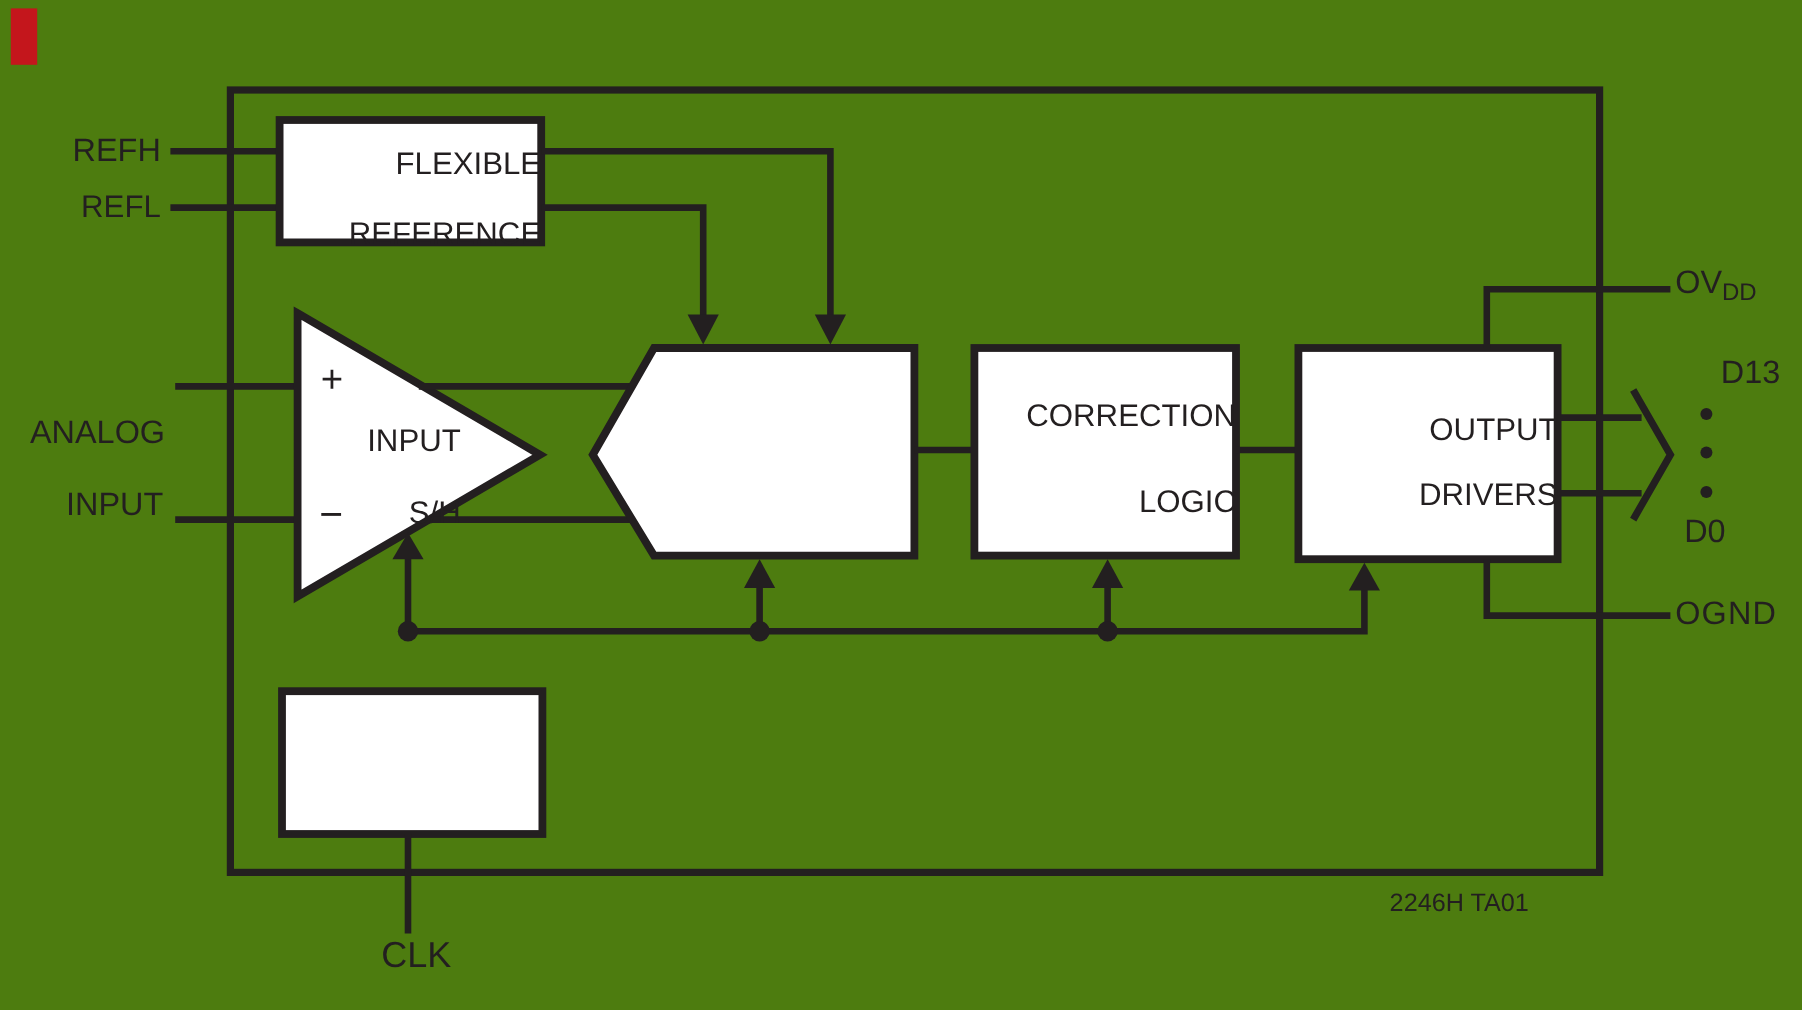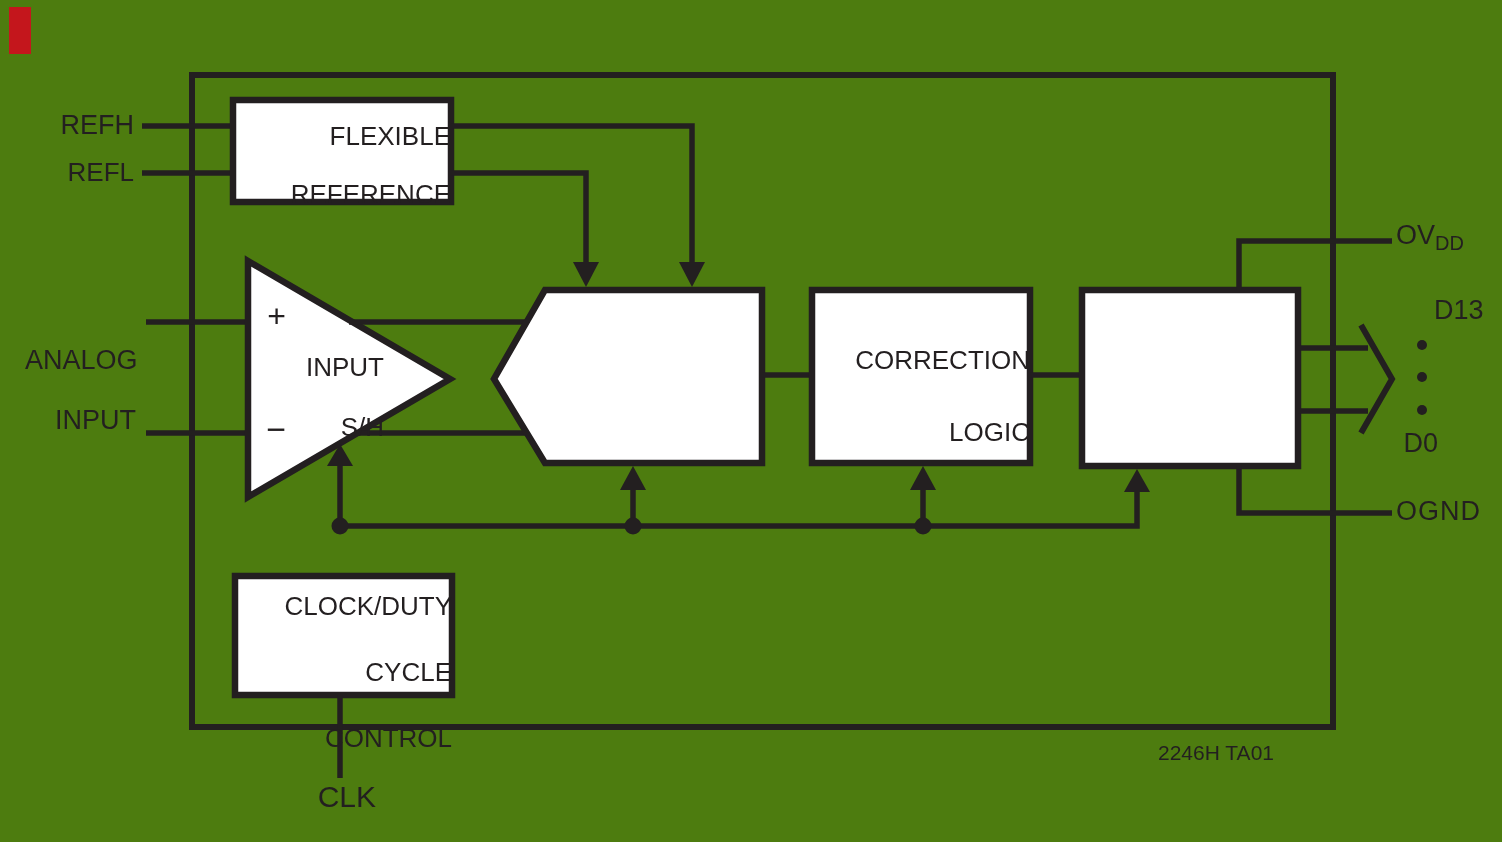--- a/index.html
+++ b/index.html
@@ -90,27 +90,26 @@
   <div class="lbl center" style="left:254px;top:303px;width:32px;font-size:32px;">+</div>
   <div class="lbl center" style="left:254px;top:416px;width:32px;font-size:34px;">−</div>
 
   <div class="lbl center" style="left:233px;top:122px;width:218px;line-height:29px;"><span>FLEXIBLE</span><br>
     <span>REFERENCE</span></div>
 
   <div class="lbl center" style="left:250px;top:352px;width:134px;line-height:30px;"><span>INPUT</span><br>
     <span>S/H</span></div>
 
 
-  <div class="lbl center" style="left:812px;top:342px;width:218px;line-height:36px;"><span>CORRECTION</span><br>
+  <div class="lbl center" style="left:812px;top:328px;width:218px;line-height:36px;"><span>CORRECTION</span><br>
     <span>LOGIC</span></div>
 
+  <div class="lbl center" style="left:1082px;top:345px;width:216px;line-height:27px;"><span>OUTPUT</span><br>
+    <span>DRIVERS</span></div>
 
-  <div class="lbl center" style="left:235px;top:590px;width:217px;line-height:33px;"><span>CLOCK/DUTY</span><br>
-    <span>CYCLE</span><br>
-    <span>CONTROL</span></div>
 
   <div class="lbl center" style="left:310px;top:784px;width:66px;font-size:30px;">CLK</div>
 
   <div class="lbl" style="left:1396px;top:222px;font-size:27px;"><span>OV</span><sub style="font-size:20px;">DD</sub></div>
 
   <div class="lbl center" style="left:1398px;top:297px;width:48px;font-size:27px;margin-left:36px;">D13</div>
 
   <div class="lbl center" style="left:1398px;top:430px;width:40px;font-size:27px;">D0</div>
 
   <div class="lbl" style="left:1396px;top:498px;font-size:27px;letter-spacing:1px;">OGND</div>

